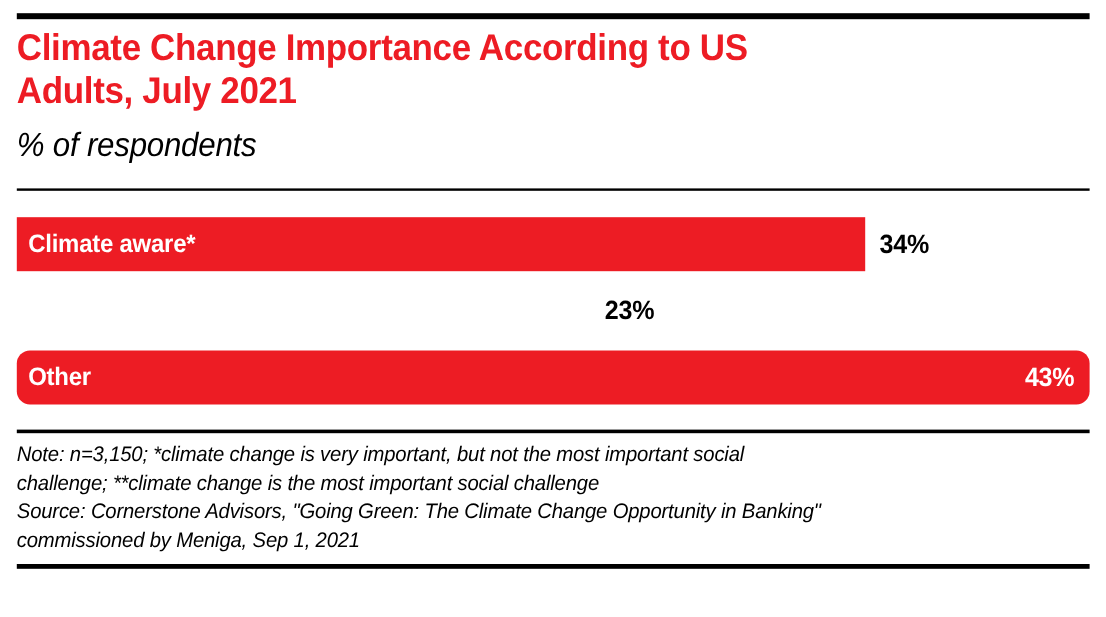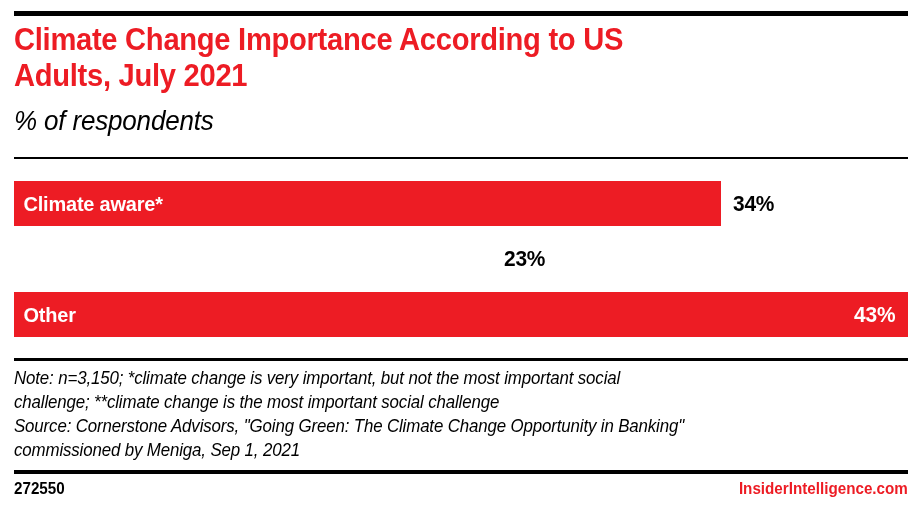--- a/index.html
+++ b/index.html
@@ -207,37 +207,33 @@
         <span class="bar-label">Climate aware*</span>
       </div>
       <div class="bar-value-outside" id="val0" style="left: 719px;">34%</div>
     </div>
 
     <div class="bar-row r1">
       <div class="bar-value-outside" id="val1" style="left: 490px;">23%</div>
     </div>
 
     <div class="bar-row r2">
-      <div class="bar" id="bar2" style="width: 894px;">
+      <div class="bar" id="bar2" style="width: 894px; border-radius: 11px;">
         <span class="bar-label">Other</span>
         <span class="bar-value-inside">43%</span>
       </div>
     </div>
 
   </div>
 
   <div class="rule rule-note"></div>
 
   <div class="notes">
     <span class="line">Note: n=3,150; *climate change is very important, but not the most important social</span>
     <span class="line">challenge; **climate change is the most important social challenge</span>
     <span class="line">Source: Cornerstone Advisors, "Going Green: The Climate Change Opportunity in Banking"</span>
     <span class="line">commissioned by Meniga, Sep 1, 2021</span>
   </div>
 
   <div class="rule rule-footer"></div>
 
-  <div class="footer">
-    <span class="footer-id">272550</span>
-    <span class="footer-brand">InsiderIntelligence.com</span>
-  </div>
 
 </div>
 
 </body></html>

